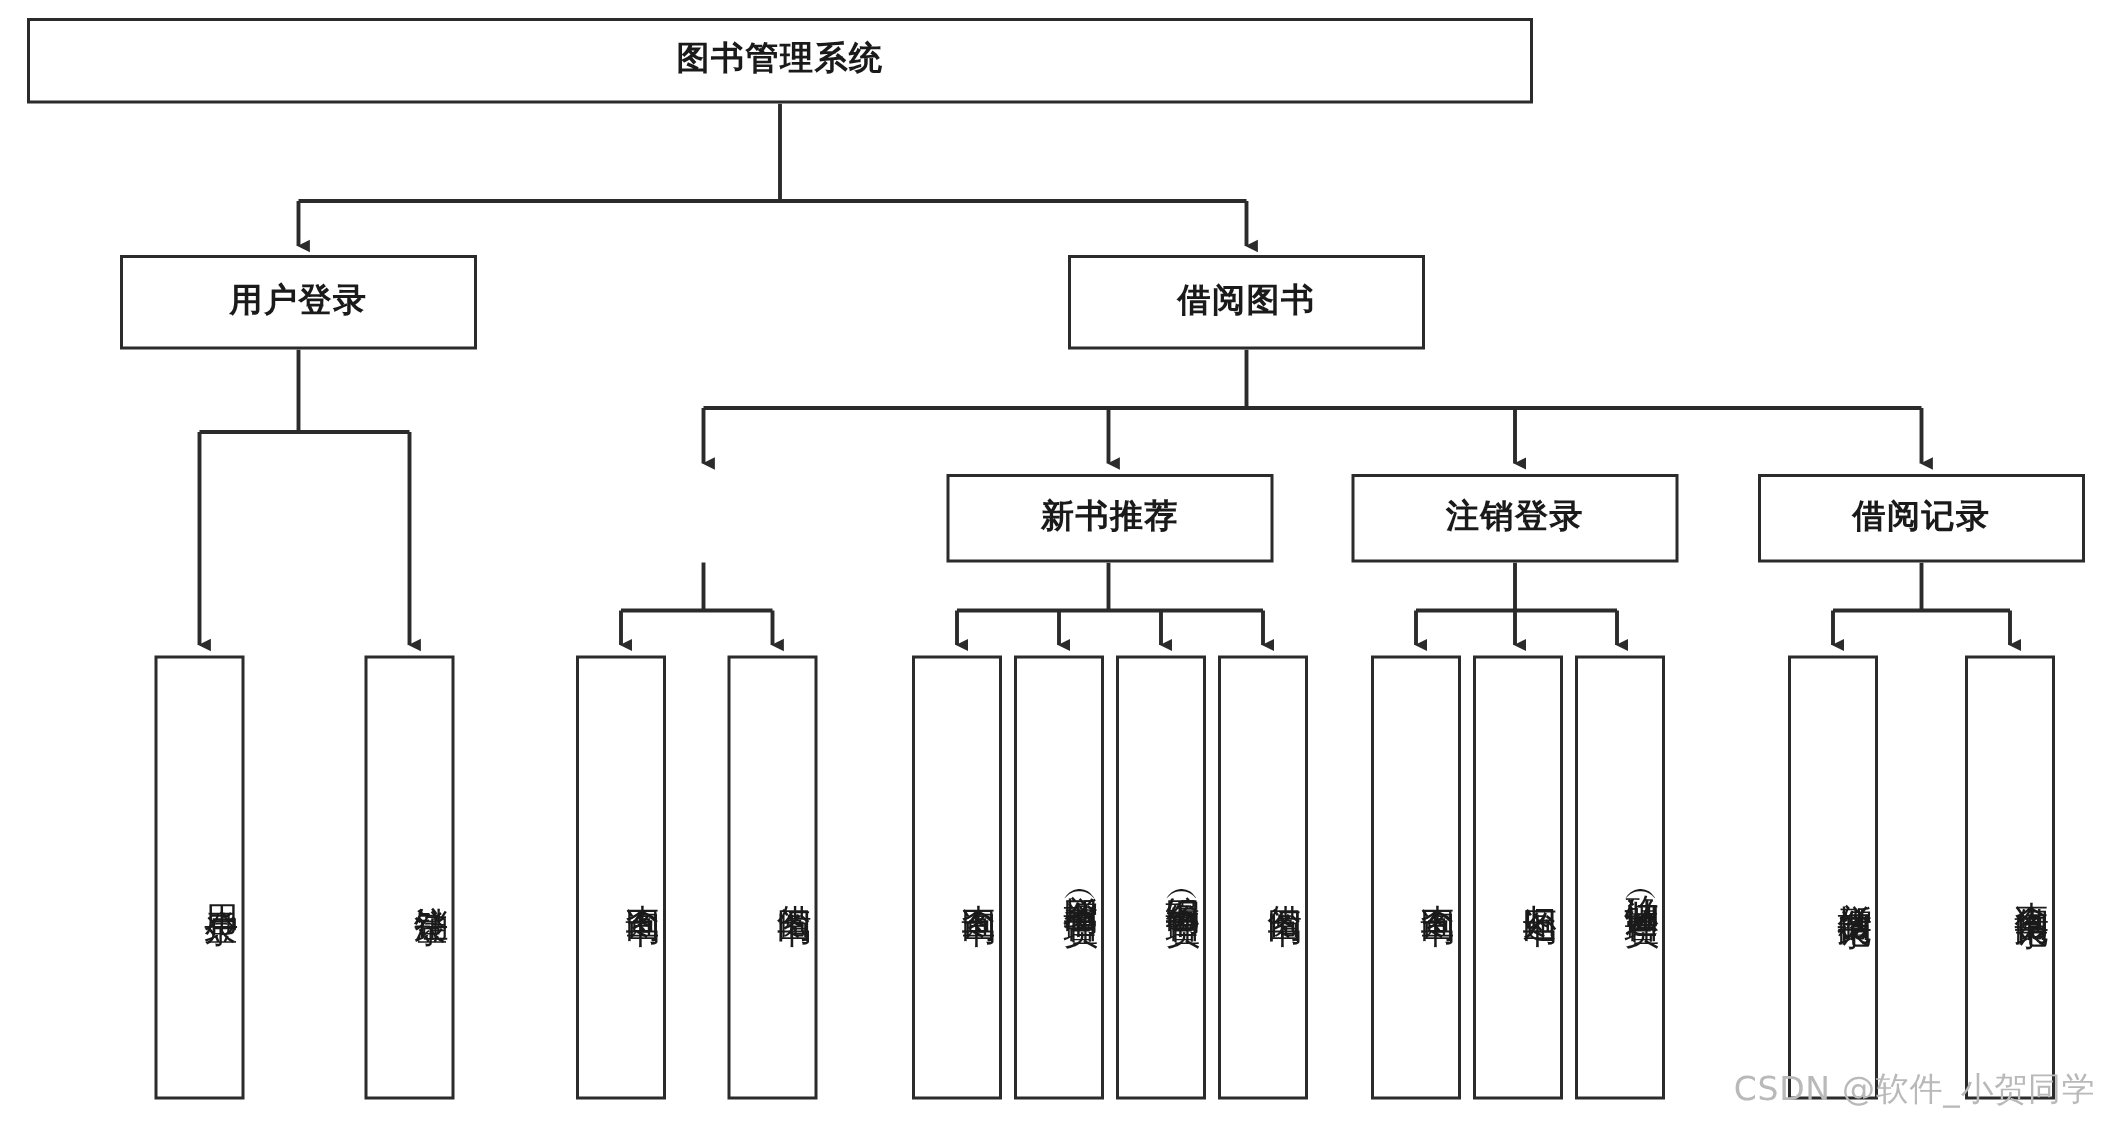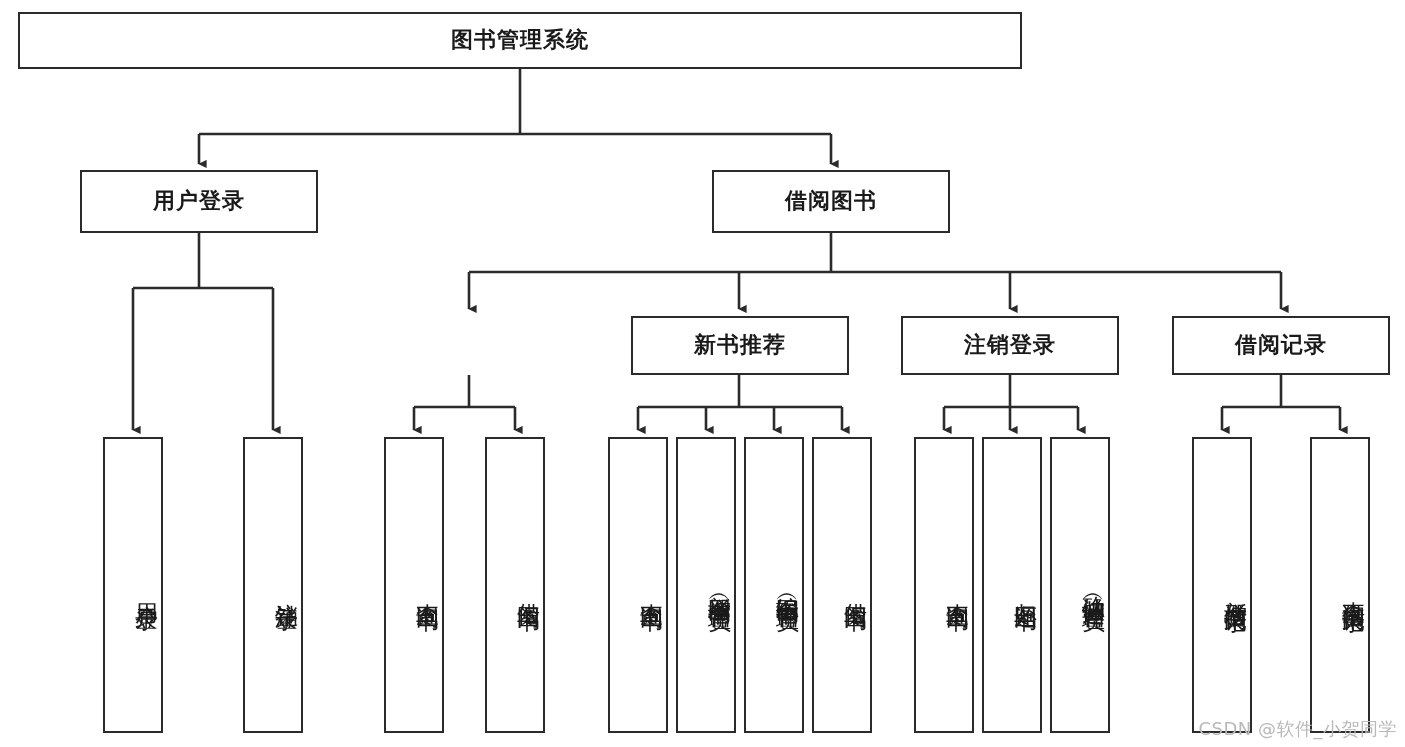--- a/index.html
+++ b/index.html
@@ -54,21 +54,21 @@
     letter-spacing: 2px;
   }
   .node.vert.tall-text {
     align-items: flex-start;
     padding-top: 4px;
   }
   .watermark {
     position: absolute;
     right: 8px;
     bottom: 6px;
-    font-size: 18px;
+    font-size: 22px;
     color: #b9b9b9;
     letter-spacing: 0.5px;
     white-space: nowrap;
     font-family: "DejaVu Sans", "Liberation Sans", sans-serif;
     margin-left: 16px;
   }
 </style>
 </head>
 <body>
 

